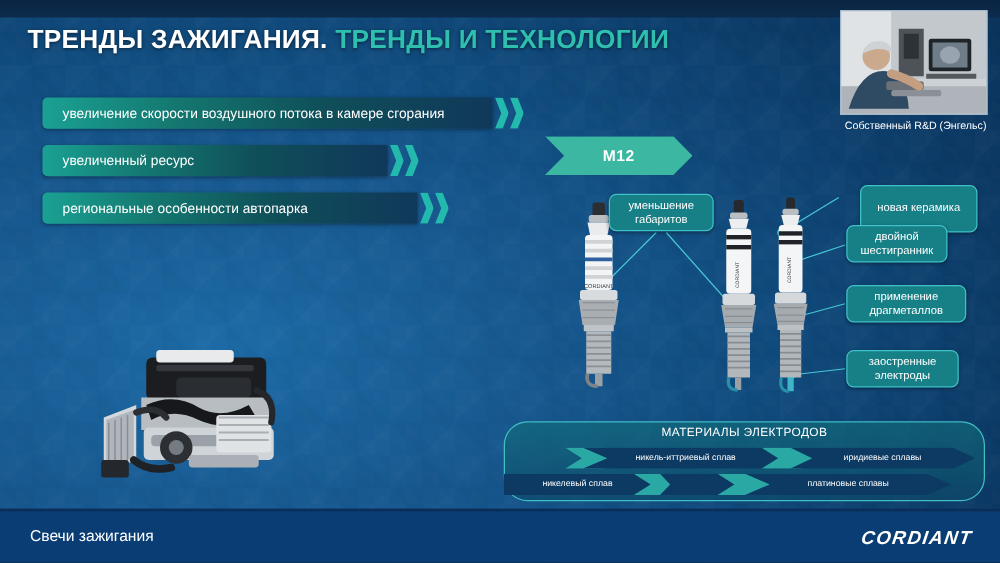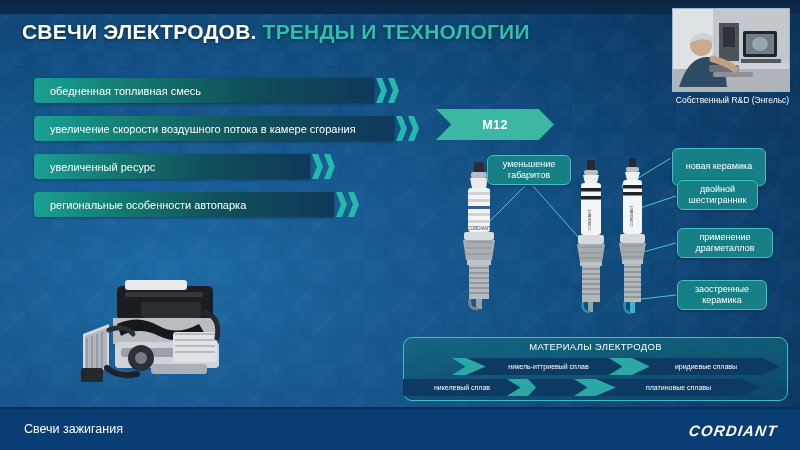--- a/index.html
+++ b/index.html
@@ -79,30 +79,30 @@
   .m12 { width:118px; margin-left:-1px; background:#3cb8a2; clip-path:polygon(0 0, 87% 0, 100% 50%, 87% 100%, 0 100%, 13% 50%); }
   
   .callout {
     position:absolute;
     background:#177f86; border:1px solid #3fc2c9; border-radius:6px;
     color:#ffffff; font-size:9px; line-height:1.25; text-align:center;
     display:flex; align-items:center; justify-content:center;
     padding:3px 6px; box-shadow:0 1px 3px rgba(0,0,0,.35);
   }
   #co-gab  { left:487px; top:155px; width:84px; height:30px; }
-  #co-ker  { left:672px; top:148px; width:94px; height:38px; }
+  #co-ker  { left:688px; top:148px; width:94px; height:38px; }
   #co-hex  { left:677px; top:180px; width:81px; height:30px; }
   #co-drag { left:677px; top:228px; width:96px; height:30px; }
   #co-el   { left:677px; top:280px; width:90px; height:30px; }
   
   .plug { position:absolute; }
   
   .matpanel {
     position:absolute; left:403px; top:337px; width:385px; height:64px;
-    border:1px solid #3fbfc4; border-radius:9px;
+    border:1px solid #3fbfc4; border-radius:19px;
     background:linear-gradient(180deg, rgba(17,110,122,.62) 0%, rgba(13,74,104,.62) 100%);
   }
   .mattitle {
     position:absolute; left:0; right:0; top:3px; text-align:center;
     color:#ffffff; font-size:9.5px; letter-spacing:.3px;
   }
   .matchev {
     position:absolute; height:17px; display:flex; align-items:center; justify-content:center;
     color:#ffffff; font-size:7px; white-space:nowrap;
   }
@@ -124,32 +124,25 @@
   svg { display:block; overflow:visible; }
 </style>
 </head>
 <body>
 
 <div id="slide">
   <div class="texture"></div>
   <div class="topbar"></div>
 
   <div class="title">
-    <span class="w">СВЕЧИ ЭЛЕКТРОДОВ.</span>
+    <span class="w">ТРЕНДЫ ЗАЖИГАНИЯ.</span>
     <span class="t">ТРЕНДЫ И ТЕХНОЛОГИИ</span>
   </div>
 
   <div class="arrow-list">
-    <div class="arrow-row">
-      <div class="arrow-body" style="width:340px">обедненная топливная смесь</div>
-      <div class="chev-pair">
-        <div class="chev"></div>
-        <div class="chev"></div>
-      </div>
-    </div>
     <div class="arrow-row">
       <div class="arrow-body" style="width:360px">увеличение скорости воздушного потока в камере сгорания</div>
       <div class="chev-pair">
         <div class="chev"></div>
         <div class="chev"></div>
       </div>
     </div>
     <div class="arrow-row">
       <div class="arrow-body" style="width:276px">увеличенный ресурс</div>
       <div class="chev-pair">
@@ -298,21 +291,21 @@
       <path d="M12 109 h17 M12 114 h17 M12 119 h17 M12 124 h17 M12 129 h17 M12 134 h17 M12 139 h17" stroke="#868c92" stroke-width="1.4"></path>
       <rect x="18" y="144" width="5" height="11" fill="#3fb4c8"></rect>
       <path d="M13 144 q-2 11 6 11" stroke="#2a8fa8" stroke-width="2.6" fill="none"></path>
     </svg>
   </div>
 
   <div class="callout" id="co-gab">уменьшение габаритов</div>
   <div class="callout" id="co-ker">новая керамика</div>
   <div class="callout" id="co-hex">двойной шестигранник</div>
   <div class="callout" id="co-drag">применение драгметаллов</div>
-  <div class="callout" id="co-el">заостренные керамика</div>
+  <div class="callout" id="co-el">заостренные электроды</div>
 
   <div class="matpanel">
     <div class="mattitle">МАТЕРИАЛЫ ЭЛЕКТРОДОВ</div>
     <div class="teal-sp" style="left:48px; top:20px; width:45px;"></div>
     <div class="matchev dark" style="left:62px; top:20px; width:165px;">никель-иттриевый сплав</div>
     <div class="teal-sp" style="left:205px; top:20px; width:45px;"></div>
     <div class="matchev dark" style="left:228px; top:20px; width:148px;">иридиевые сплавы</div>
     <div class="matchev dark0" style="left:-1px; top:41px; width:118px;">никелевый сплав</div>
     <div class="teal-sp" style="left:103px; top:41px; width:45px;"></div>
     <div class="matchev dark" style="left:124px; top:41px; width:68px;"></div>

